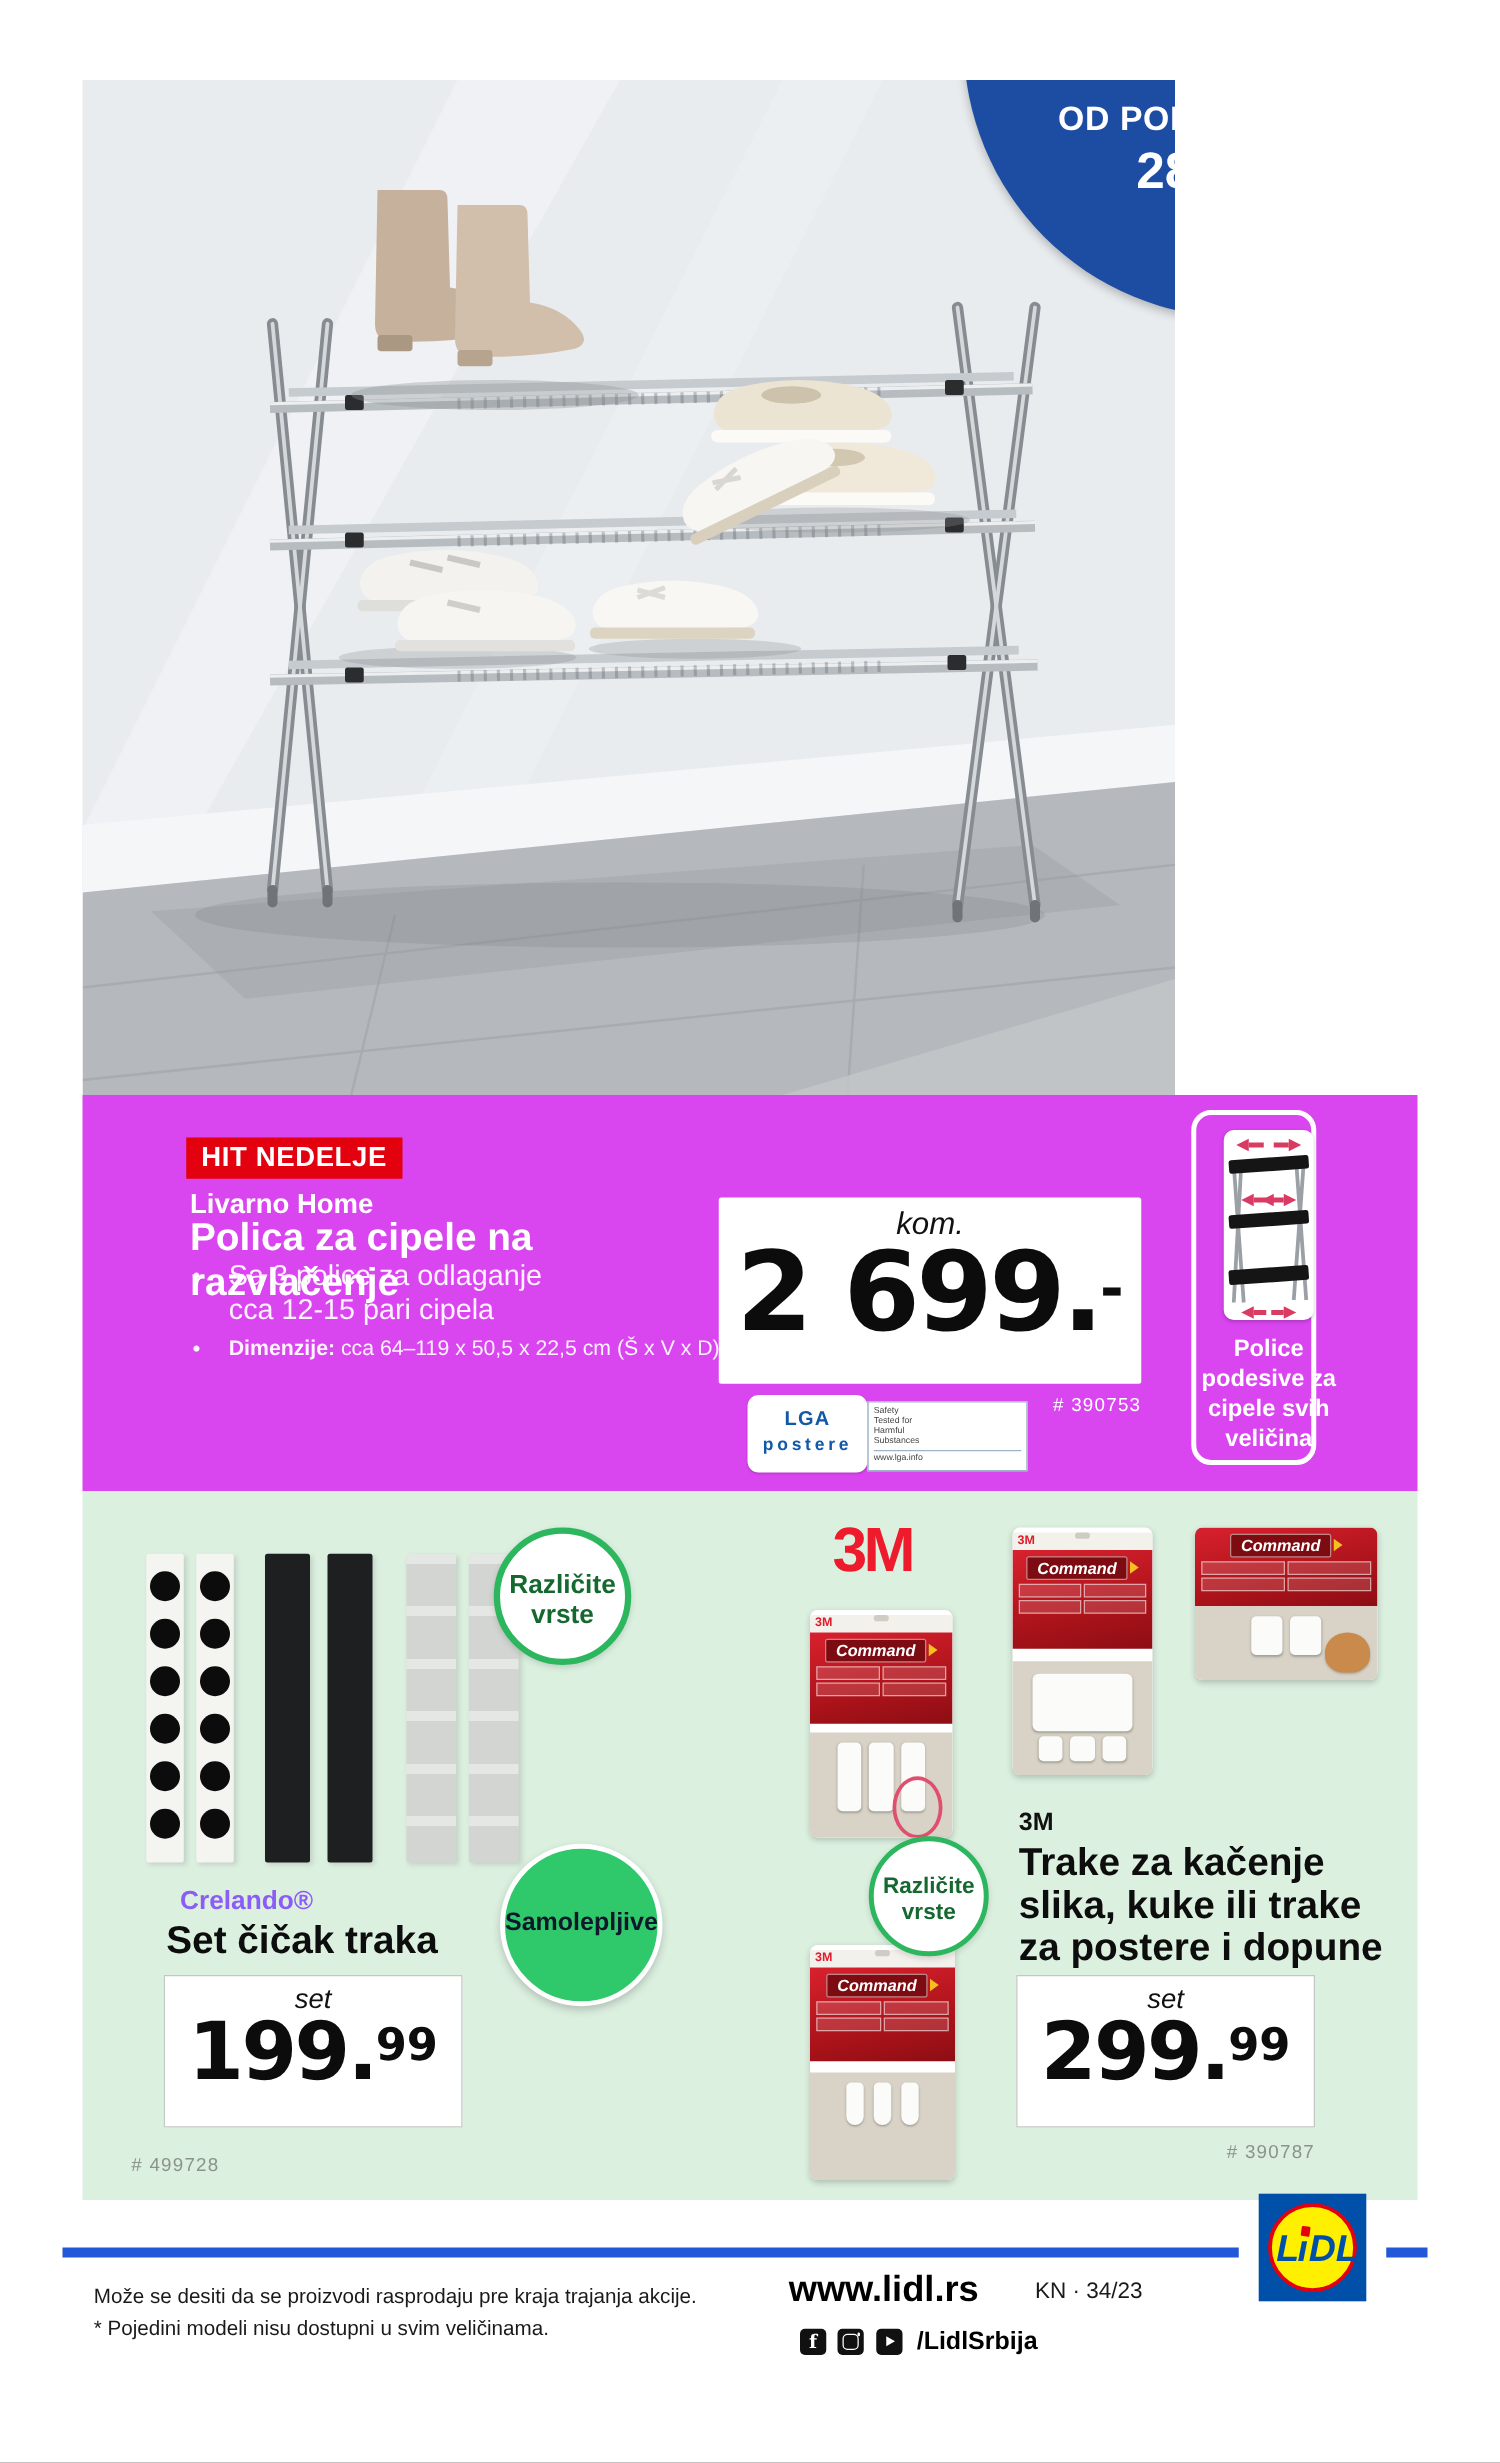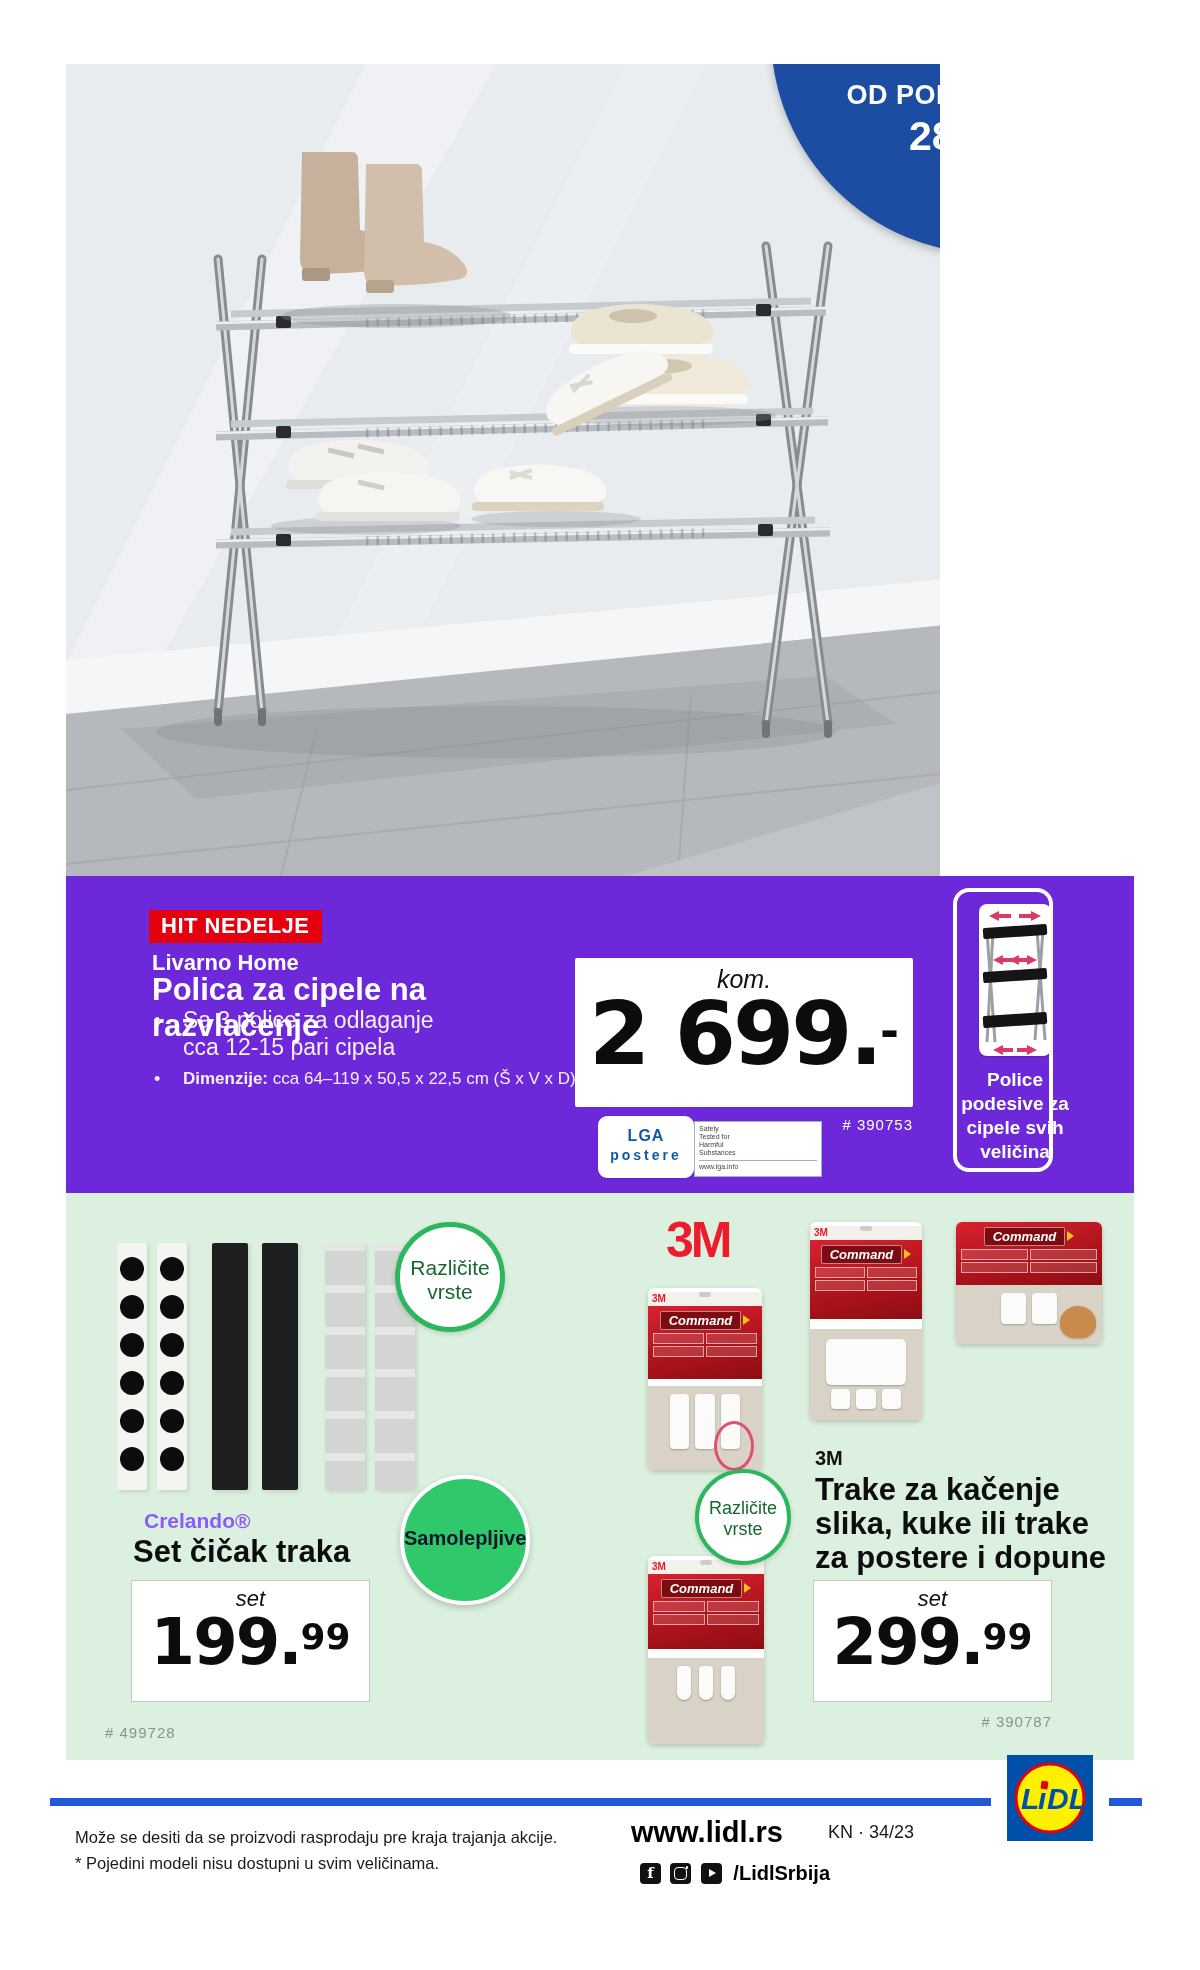--- a/index.html
+++ b/index.html
@@ -10,21 +10,21 @@
 
   
   .photo{position:absolute;left:66px;top:64px;width:874px;height:812px;background:#e9ecef;overflow:hidden;}
   .date-badge{position:absolute;left:705px;top:-250px;width:440px;height:440px;border-radius:50%;
               background:#1d4da3;box-shadow:0 3px 8px rgba(0,0,0,.25);}
   .date-badge-text{position:absolute;left:705px;top:16px;width:390px;text-align:center;color:#fff;}
   .date-l1{font-size:27px;font-weight:700;letter-spacing:.5px;}
   .date-l2{font-size:41px;font-weight:800;margin-top:2px;}
 
   
-  .green{position:absolute;left:66px;top:876px;width:1068px;height:317px;background:#6d28d9;}
+  .green{position:absolute;left:66px;top:876px;width:1068px;height:317px;background:#d946ef;}
   .hit{position:absolute;left:83px;top:34px;background:#e3000f;color:#fff;font-size:22px;font-weight:800;
        padding:3px 12px 4px;letter-spacing:.5px;}
   .g-brand{position:absolute;left:86px;top:74px;color:#fff;font-size:22px;font-weight:700;}
   .g-title{position:absolute;left:86px;top:96px;color:#fff;font-size:31px;font-weight:800;width:430px;}
   .g-bullets{position:absolute;left:88px;top:131px;width:430px;color:rgba(255,255,255,.93);}
   .g-b1{font-size:23px;line-height:27px;padding-left:29px;position:relative;}
   .g-dot{position:absolute;left:0;top:0;font-size:18px;}
   .g-b2{font-size:17px;line-height:20px;padding-left:29px;position:relative;margin-top:8px;}
   .pricebox{position:absolute;background:#fff;text-align:center;}
   .pb-hero{left:509px;top:82px;width:338px;height:149px;border-radius:2px;}
@@ -52,21 +52,21 @@
                 font-weight:600;text-align:center;}
 
   
   .mint{position:absolute;left:66px;top:1193px;width:1068px;height:567px;background:#dcf0e0;}
   .strip{position:absolute;top:50px;height:247px;border-radius:2px;box-shadow:2px 2px 4px rgba(0,0,0,.12);}
   .strip.dots{width:30px;background:#f4f4f1;}
   .strip.black{width:36px;background:#1d1f21;}
   .strip.gray{width:40px;background:#d8dbd7;
      background-image:repeating-linear-gradient(180deg,#e4e7e3 0 8px,#d2d5d1 8px 42px);}
   .dotcol span{display:block;width:24px;height:24px;border-radius:50%;background:#0c0c0c;margin:14px auto 0;}
-  .round-badge{position:absolute;border-radius:50%;text-align:center;font-weight:400;box-sizing:border-box;}
+  .round-badge{position:absolute;border-radius:50%;text-align:center;font-weight:700;box-sizing:border-box;}
   .rv1{left:329px;top:29px;width:110px;height:110px;background:#fff;border:5px solid #2cb75e;
        color:#15682f;font-size:21px;line-height:24px;padding-top:29px;box-shadow:0 2px 5px rgba(0,0,0,.15);}
   .rv2{left:629px;top:276px;width:96px;height:96px;background:#fff;border:4px solid #2cb75e;
        color:#15682f;font-size:18px;line-height:21px;padding-top:25px;box-shadow:0 2px 5px rgba(0,0,0,.15);}
   .adh{left:334px;top:282px;width:130px;height:130px;background:#2fc96c;border:4px solid #fff;
        color:#0f172a;font-size:20px;font-weight:600;line-height:118px;box-shadow:0 3px 7px rgba(0,0,0,.2);}
   .m-brand{position:absolute;left:78px;top:316px;font-size:21px;font-weight:800;color:#8b5cf6;}
   .m-title{position:absolute;left:67px;top:341px;font-size:31px;font-weight:800;color:#0d0d0d;}
   .pb-small{width:239px;height:122px;border:1px solid #c2c8c2;box-sizing:border-box;}
   .pb-left{left:65px;top:387px;}

